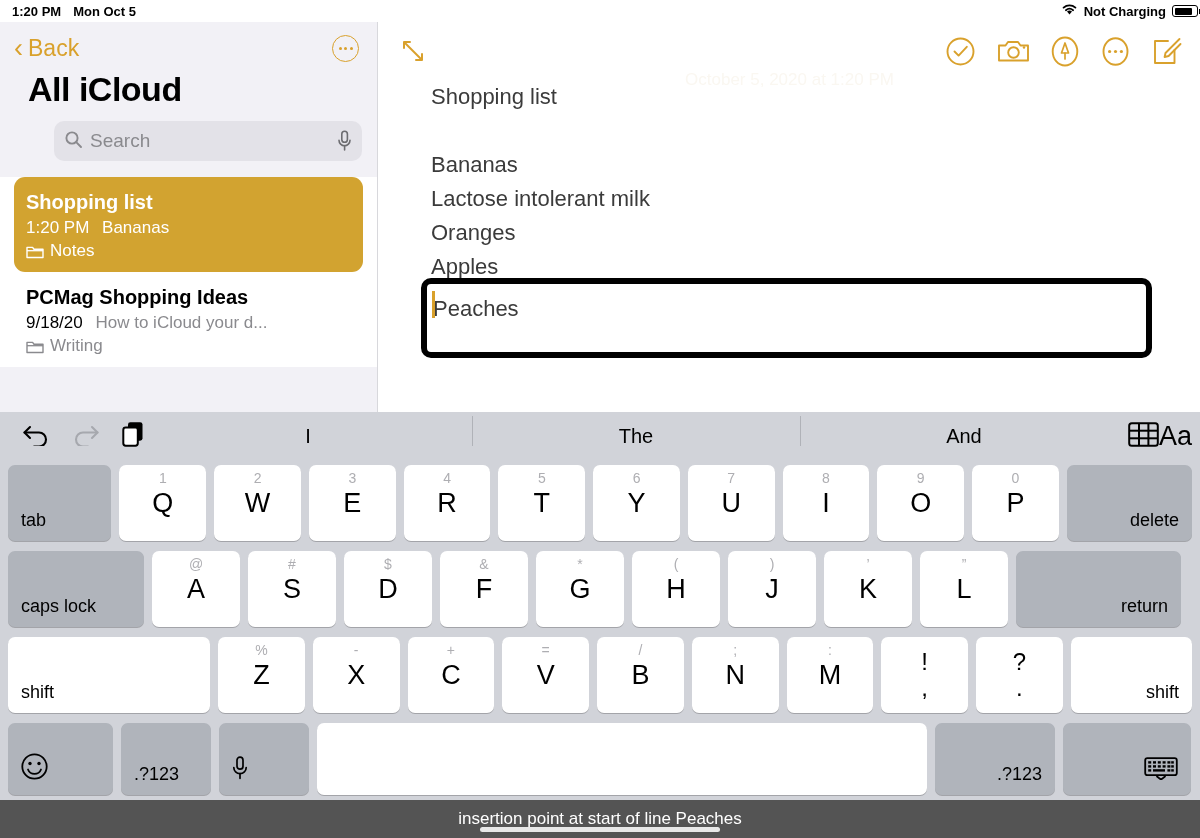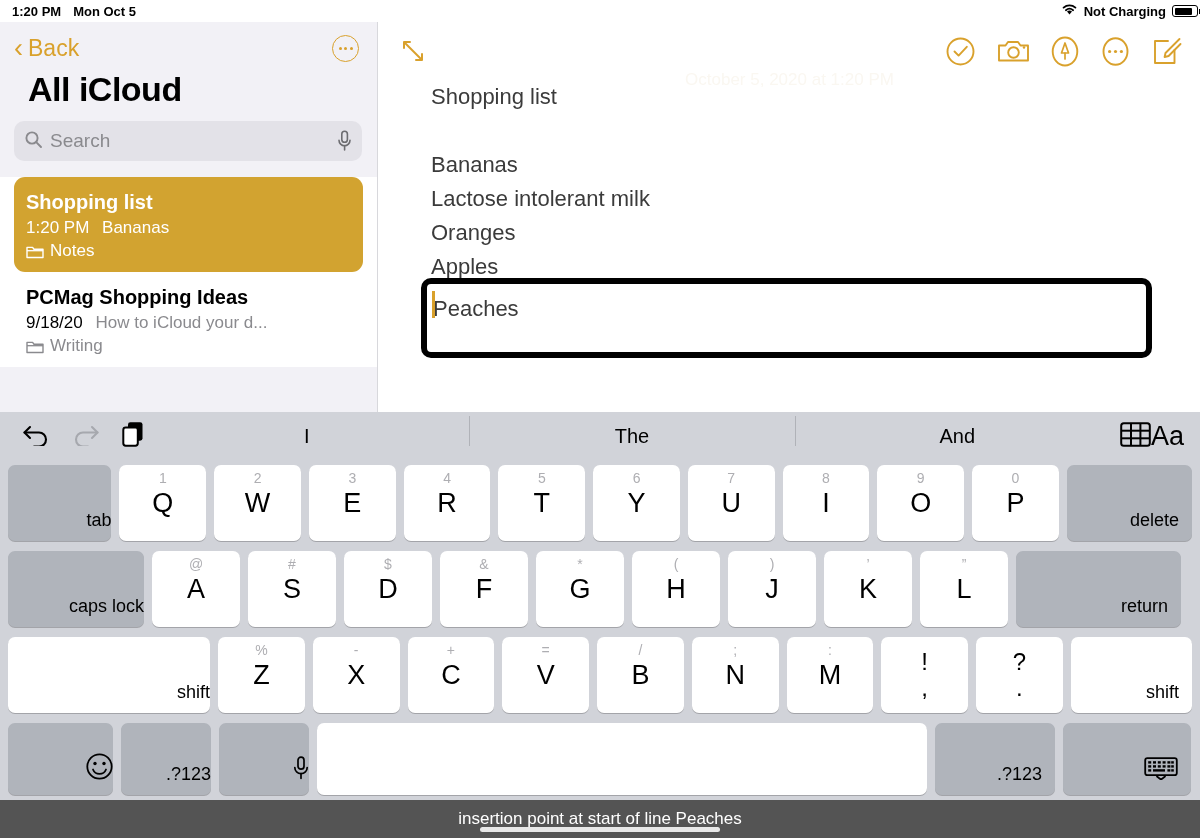--- a/index.html
+++ b/index.html
@@ -51,21 +51,21 @@
     width: 27px; height: 27px; border: 1.8px solid #d9a12c; border-radius: 50%;
     display: flex; align-items: center; justify-content: center; gap: 2.5px;
   }
   .ellipsis-circle i { width: 3px; height: 3px; border-radius: 50%; background: #d9a12c; display: block; }
 
   .sb-title {
     font-size: 34px; font-weight: bold; color: #000;
     padding: 4px 0 0 16px; letter-spacing: -0.5px; margin-left: 12px;
   }
 
-  .search-wrap { padding: 12px 15px 0 14px; }
+  .search-wrap { padding: 12px 15px 0 14px; margin-left: 40px; }
   .search-box {
     height: 40px; background: #e3e2e8; border-radius: 10px;
     display: flex; align-items: center; padding: 0 10px; gap: 7px;
   }
   .search-ph { flex: 1; font-size: 19px; color: #8a8a8e; }
   .mic-icon { display: flex; align-items: center; }
 
   .notes-list { margin-top: 16px; background: #fff; }
   .note-item {
     padding: 12px 14px 11px 26px; background: #fff;
@@ -130,42 +130,42 @@
   .sg-tools { display: flex; align-items: center; gap: 22px; padding-left: 22px; }
   .sg-words { display: flex; align-items: center; flex: 1; }
   .sg-word {
     flex: 1; text-align: center; font-size: 20px; color: #000;
     position: relative;
   }
   .sg-word + .sg-word::before {
     content: ""; position: absolute; left: 0; top: -9px; height: 30px;
     width: 1px; background: #b0b2b8;
   }
-  .sg-right { display: flex; align-items: center; gap: 0; padding-right: 16px; }
+  .sg-right { display: flex; align-items: center; gap: 0; padding-right: 8px; }
   .aa-btn { font-size: 27px; color: #000; line-height: 1; }
 
   .krow { display: flex; align-items: flex-start; padding: 0 4px; gap: 0; }
   .key {
     background: #fff; border-radius: 7px; position: relative;
     box-shadow: 0 1px 0 rgba(0,0,0,0.22);
     margin: 5px 4px; height: 76px;
     display: flex; align-items: center; justify-content: center;
     font-size: 27px; color: #000;
   }
   .key.gray { background: #b0b4bb; }
   .key .sec {
     position: absolute; top: 6px; left: 0; right: 0; text-align: center;
     font-size: 14px; color: #aeaeb2; line-height: 1;
   }
   .key .main { font-size: 27px; }
   .key.mod {
     align-items: flex-end; font-size: 18px;
   }
   .key.mod .lbl { padding: 0 0 10px 0; width: 100%; }
-  .key.mod.left .lbl { text-align: right; }
+  .key.mod.left .lbl { text-align: left; padding-left: 13px; }
   .key.mod.right .lbl { text-align: right; padding-right: 13px; }
   .key.punct { flex-direction: column; justify-content: center; gap: 2px; }
   .key.punct .p-top { font-size: 24px; line-height: 1; }
   .key.punct .p-bot { font-size: 24px; line-height: 1; }
 
   .krow.bottom .key { height: 72px; }
 
   
   .bottombar {
     position: absolute; bottom: 0; left: 0; width: 1200px; height: 38px;

